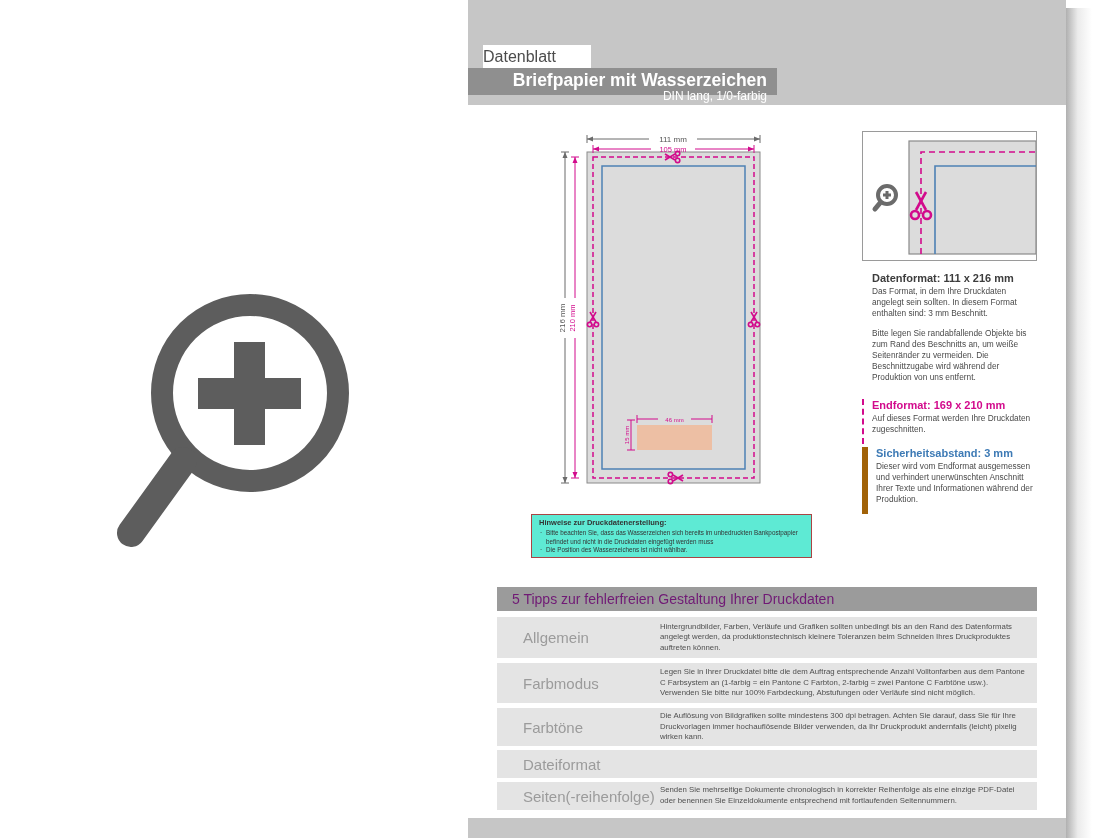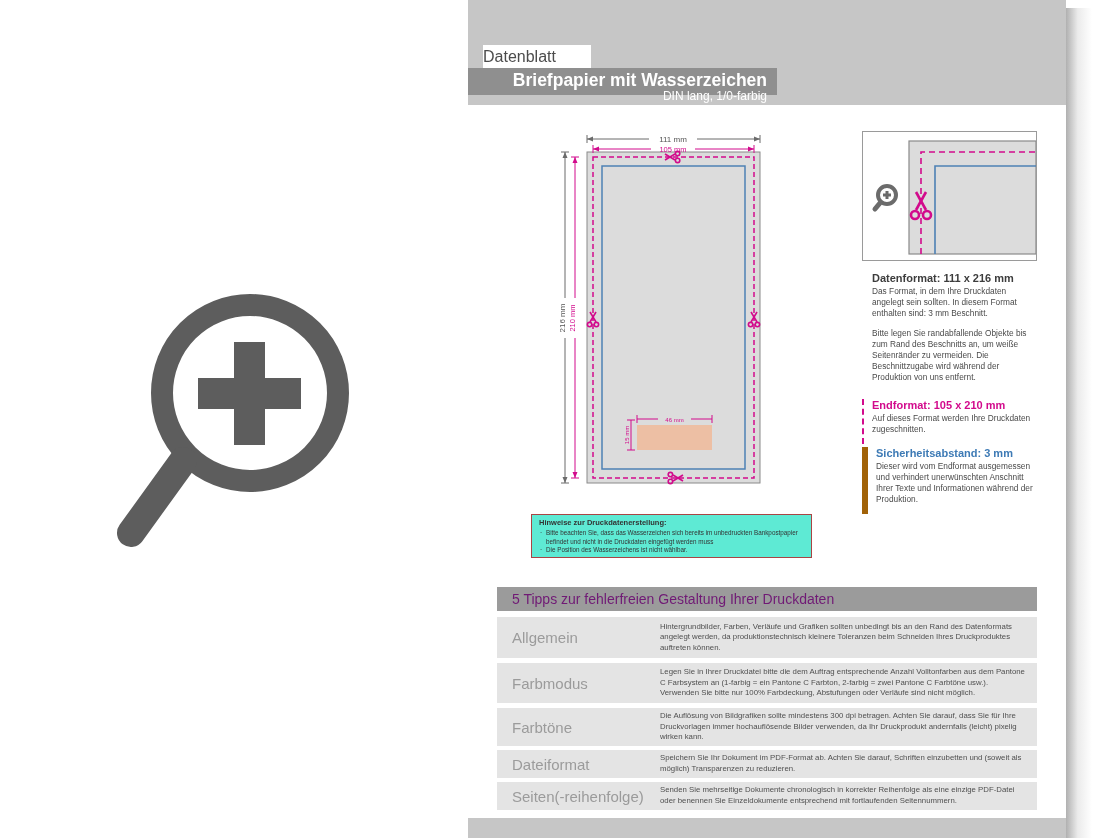--- a/index.html
+++ b/index.html
@@ -42,21 +42,21 @@
   .blk-endformat{top:399px;border-left:2px dashed #d20a8c;padding-left:8px;left:862px;}
   .blk-endformat .info-h{color:#d20a8c;}
   .blk-sicher{top:447px;border-left:6px solid #a16207;padding-left:8px;left:862px;}
   .blk-sicher .info-h{color:#3d7ab5;}
   .blk-daten{top:272px;}
 
   
   .tips-header{left:497px;top:587px;width:540px;height:24px;background:#9b9b9b;
     color:#701a75;font-size:14px;line-height:24px;padding-left:15px;box-sizing:border-box;}
   .tip-row{left:497px;width:540px;background:#e4e4e4;display:flex;align-items:center;box-sizing:border-box;}
-  .tip-label{width:163px;padding-left:15px;box-sizing:border-box;color:#9b9b9b;font-size:15px;flex:none;}
+  .tip-label{width:163px;padding-left:26px;box-sizing:border-box;color:#9b9b9b;font-size:15px;flex:none;}
   .tip-text{width:377px;padding-right:8px;box-sizing:border-box;color:#4f4f4f;font-size:7.8px;line-height:1.35;}
 
   .bottom-bar{left:468px;top:818px;width:598px;height:20px;background:#c6c6c6;}
 </style>
 </head>
 <body>
 
 <svg class="abs" style="left:95px;top:285px;" width="270" height="280" viewBox="0 0 270 280">
   <circle cx="155" cy="108" r="88" fill="none" stroke="#5d5d5d" stroke-width="22"></circle>
   <rect x="103" y="93" width="103" height="31" fill="#5d5d5d"></rect>
@@ -179,21 +179,21 @@
     </g>
   </svg>
 </div>
 
 <div class="abs info-block blk-daten">
   <div class="info-h">Datenformat: 111 x 216 mm</div>
   <p class="info-p">Das Format, in dem Ihre Druckdaten angelegt sein sollten. In diesem Format enthalten sind: 3 mm Beschnitt.</p>
   <p class="info-p">Bitte legen Sie randabfallende Objekte bis zum Rand des Beschnitts an, um weiße Seitenränder zu vermeiden. Die Beschnittzugabe wird während der Produktion von uns entfernt.</p>
 </div>
 <div class="abs info-block blk-endformat">
-  <div class="info-h">Endformat: 105 x 210 mm</div>
+  <div class="info-h">Endformat: 169 x 210 mm</div>
   <p class="info-p">Auf dieses Format werden Ihre Druckdaten zugeschnitten.</p>
 </div>
 <div class="abs info-block blk-sicher">
   <div class="info-h">Sicherheitsabstand: 3 mm</div>
   <p class="info-p">Dieser wird vom Endformat ausgemessen und verhindert unerwünschten Anschnitt Ihrer Texte und Informationen während der Produktion.</p>
 </div>
 
 <div class="abs tips-header">5 Tipps zur fehlerfreien Gestaltung Ihrer Druckdaten</div>
 
 <div class="abs tip-row" style="top:617px;height:41px;">
@@ -203,20 +203,19 @@
 <div class="abs tip-row" style="top:663px;height:40px;">
   <div class="tip-label">Farbmodus</div>
   <div class="tip-text">Legen Sie in Ihrer Druckdatei bitte die dem Auftrag entsprechende Anzahl Volltonfarben aus dem Pantone C Farbsystem an (1-farbig = ein Pantone C Farbton, 2-farbig = zwei Pantone C Farbtöne usw.). Verwenden Sie bitte nur 100% Farbdeckung, Abstufungen oder Verläufe sind nicht möglich.</div>
 </div>
 <div class="abs tip-row" style="top:708px;height:38px;">
   <div class="tip-label">Farbtöne</div>
   <div class="tip-text">Die Auflösung von Bildgrafiken sollte mindestens 300 dpi betragen. Achten Sie darauf, dass Sie für Ihre Druckvorlagen immer hochauflösende Bilder verwenden, da Ihr Druckprodukt andernfalls (leicht) pixelig wirken kann.</div>
 </div>
 <div class="abs tip-row" style="top:750px;height:28px;">
   <div class="tip-label">Dateiformat</div>
-  <div class="tip-text">Speichern Sie Ihr Dokument im PDF-Format ab. Achten Sie darauf, Schriften einzubetten und (soweit als möglich) Transparenzen zu reduzieren.</div>
 </div>
 <div class="abs tip-row" style="top:782px;height:28px;">
   <div class="tip-label">Seiten(-reihenfolge)</div>
   <div class="tip-text">Senden Sie mehrseitige Dokumente chronologisch in korrekter Reihenfolge als eine einzige PDF-Datei oder benennen Sie Einzeldokumente entsprechend mit fortlaufenden Seitennummern.</div>
 </div>
 
 <div class="abs bottom-bar"></div>
 
 </body></html>

